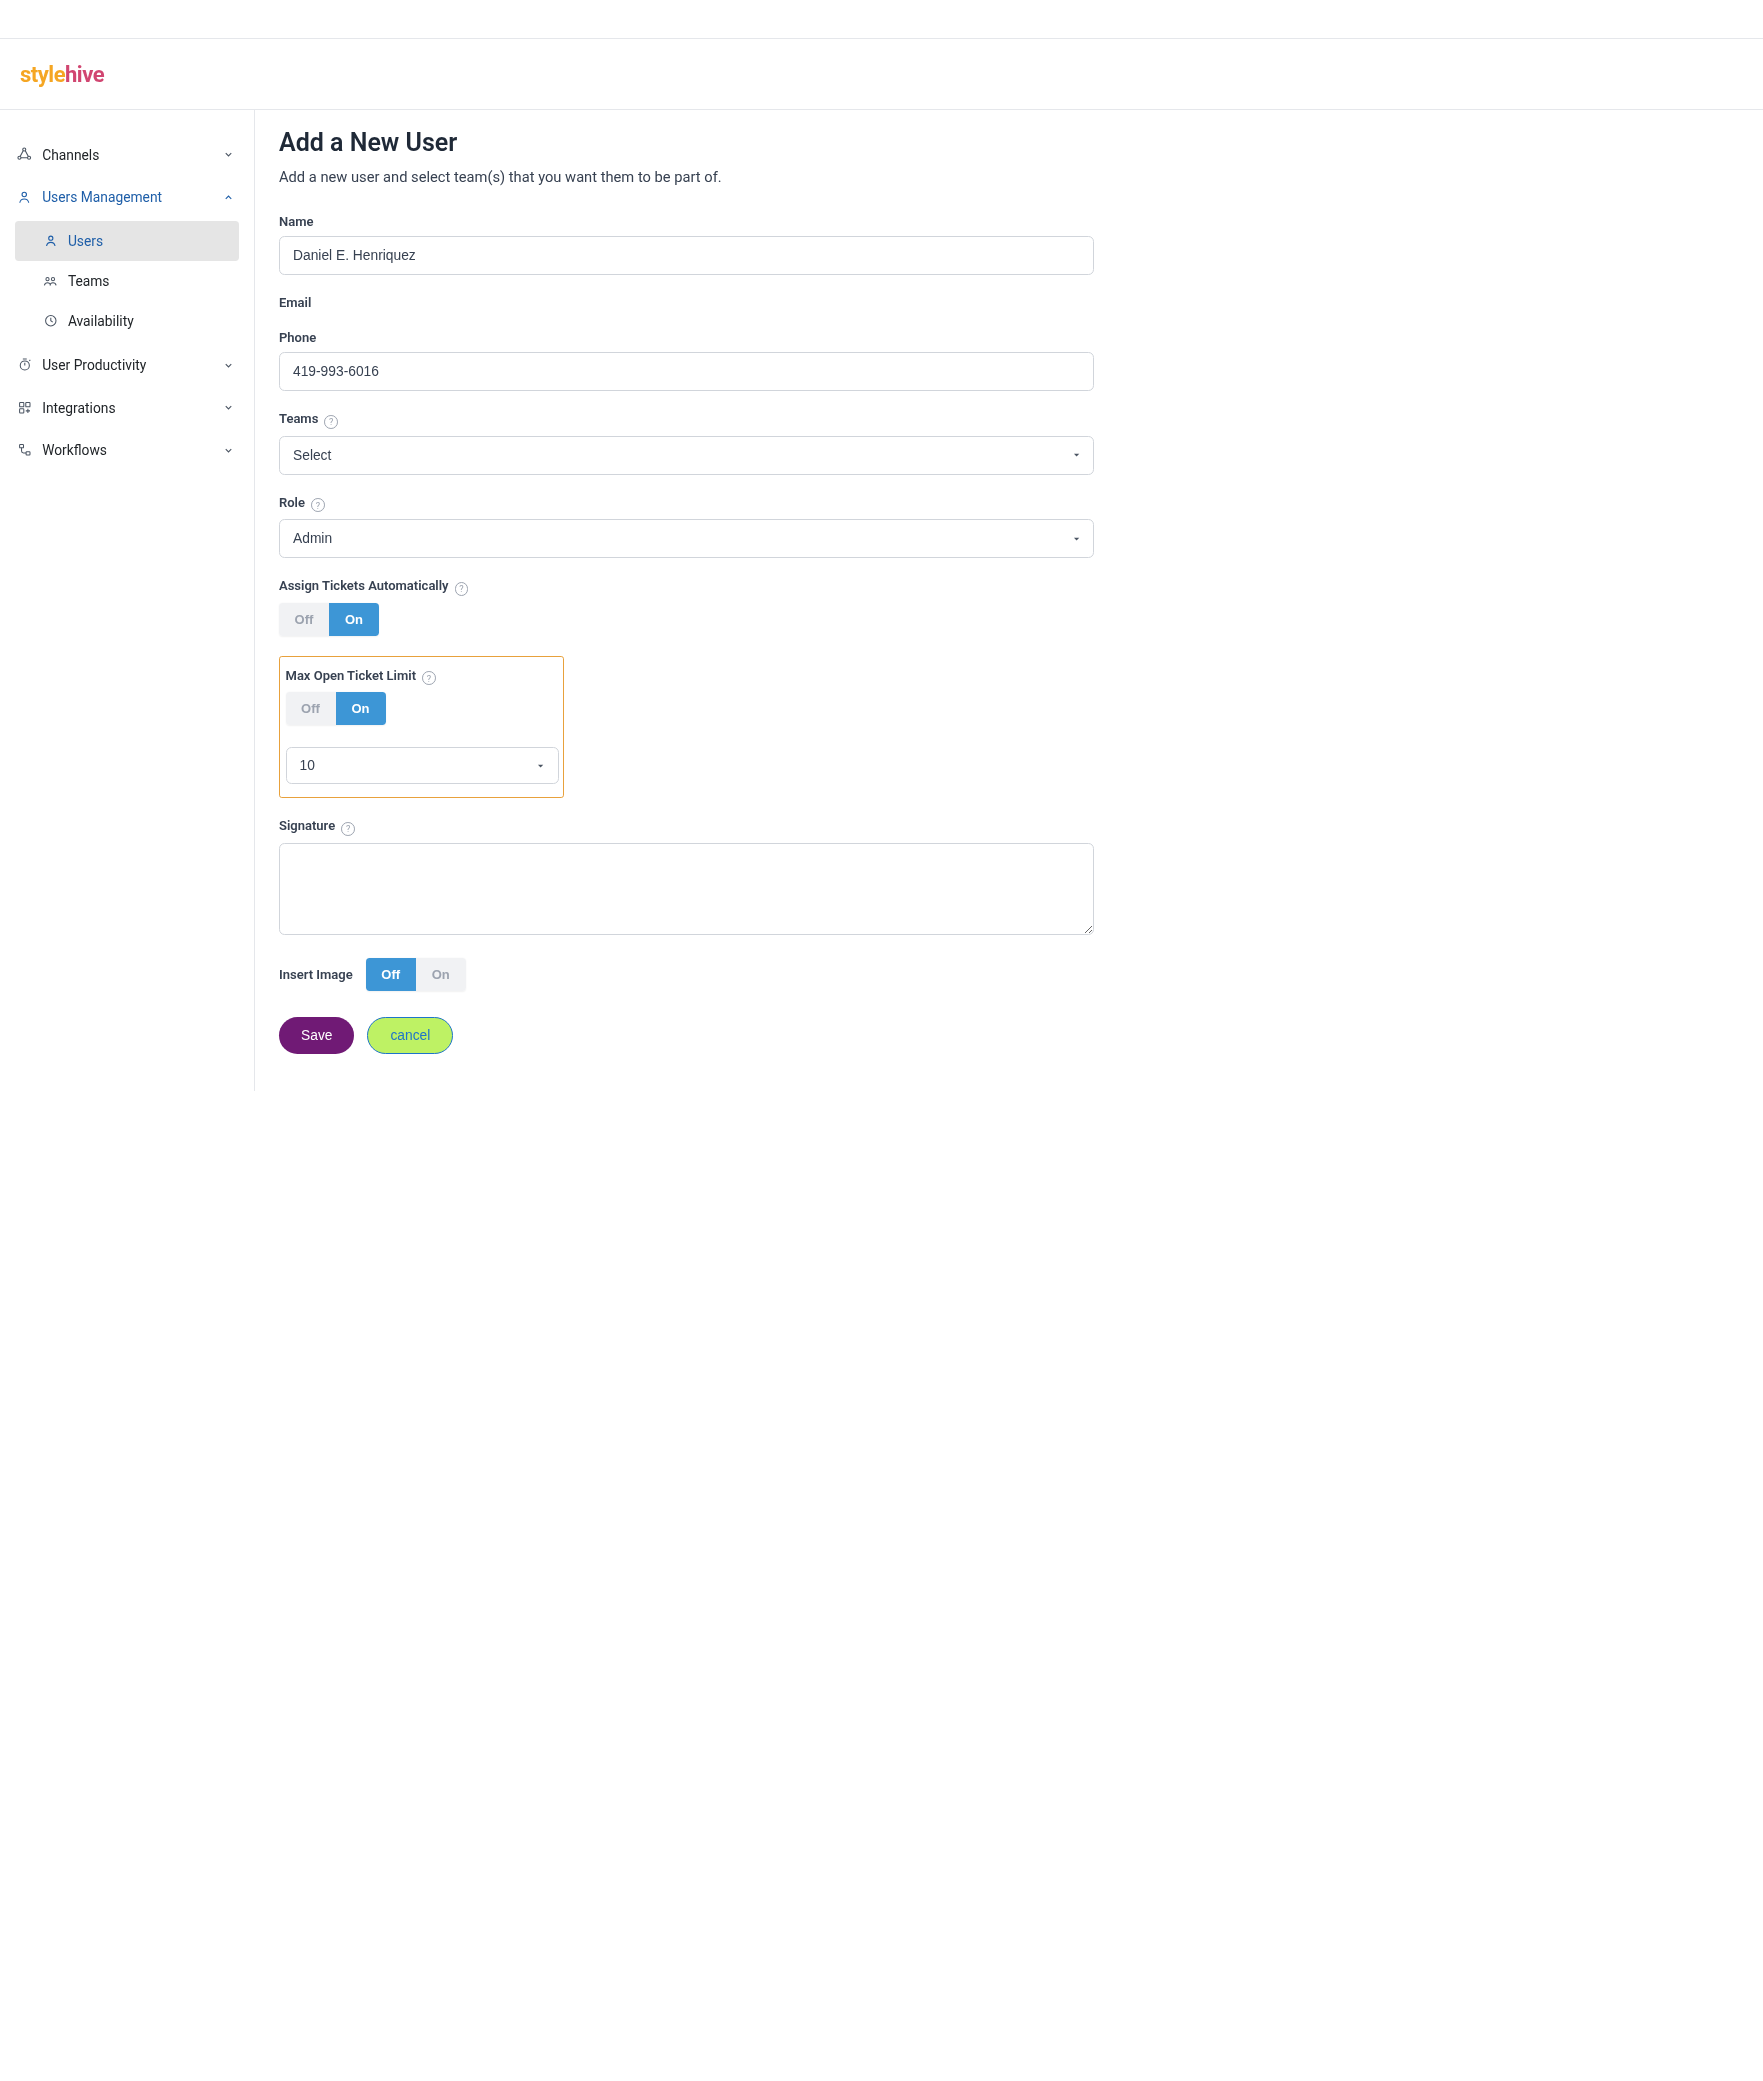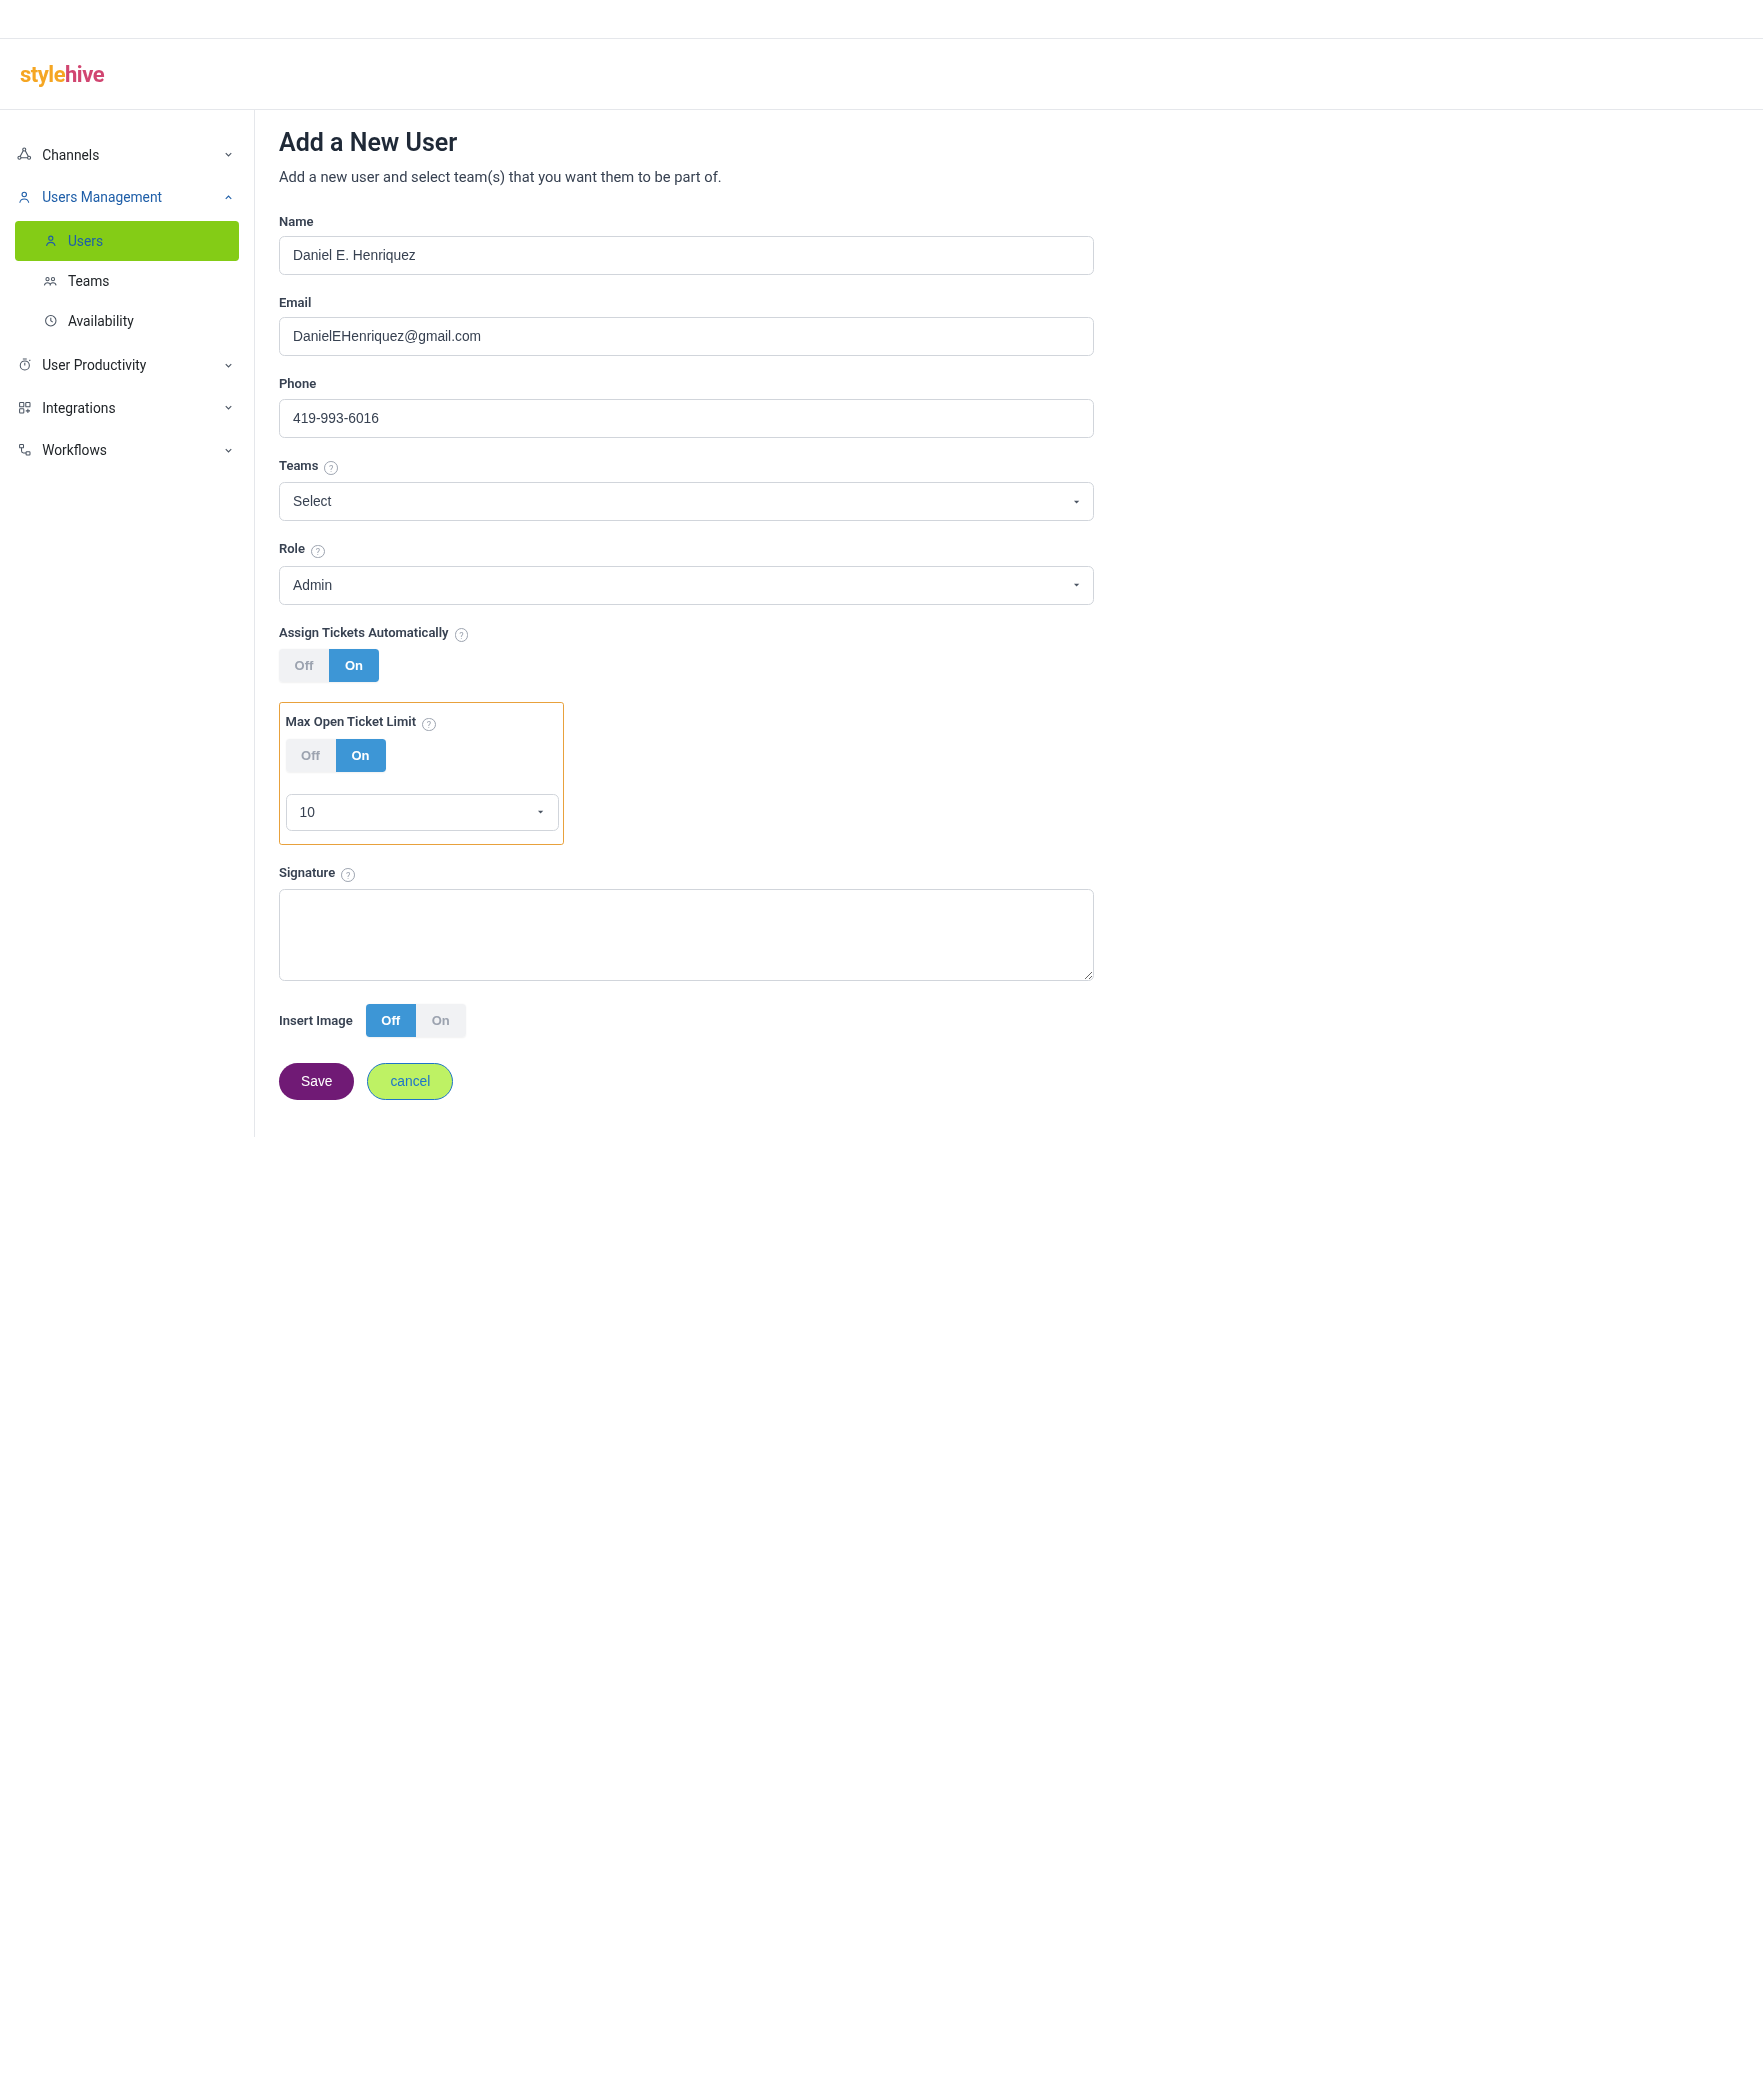--- a/index.html
+++ b/index.html
@@ -77,21 +77,21 @@
     display: flex;
     align-items: center;
     height: 40px;
     padding-left: 27.5px;
     cursor: pointer;
     color: #212529;
     font-size: 13.8px;
     border-radius: 3.7px;
   }
   .sub-item.active {
-    background: #84cc16;
+    background: #e5e5e5;
     color: #1e5ea8;
   }
   .sub-item .nav-icon {
     width: 16.5px;
     height: 16.5px;
     margin-right: 9.2px;
     display: inline-flex;
     align-items: center;
     justify-content: center;
     flex-shrink: 0;
@@ -384,21 +384,20 @@
     <h1 class="page-title">Add a New User</h1>
     <p class="page-desc">Add a new user and select team(s) that you want them to be part of.</p>
 
     <div class="form-group">
       <label class="form-label">Name</label>
       <input class="text-input" type="text" value="Daniel E. Henriquez" style="">
     </div>
 
     <div class="form-group">
       <label class="form-label">Email</label>
-      <input class="text-input" type="text" value="DanielEHenriquez@gmail.com" style="">
     </div>
 
     <div class="form-group">
       <label class="form-label">Phone</label>
       <input class="text-input" type="text" value="419-993-6016" style="">
     </div>
 
     <div class="form-group">
       <label class="form-label">
         <span>Teams</span>

